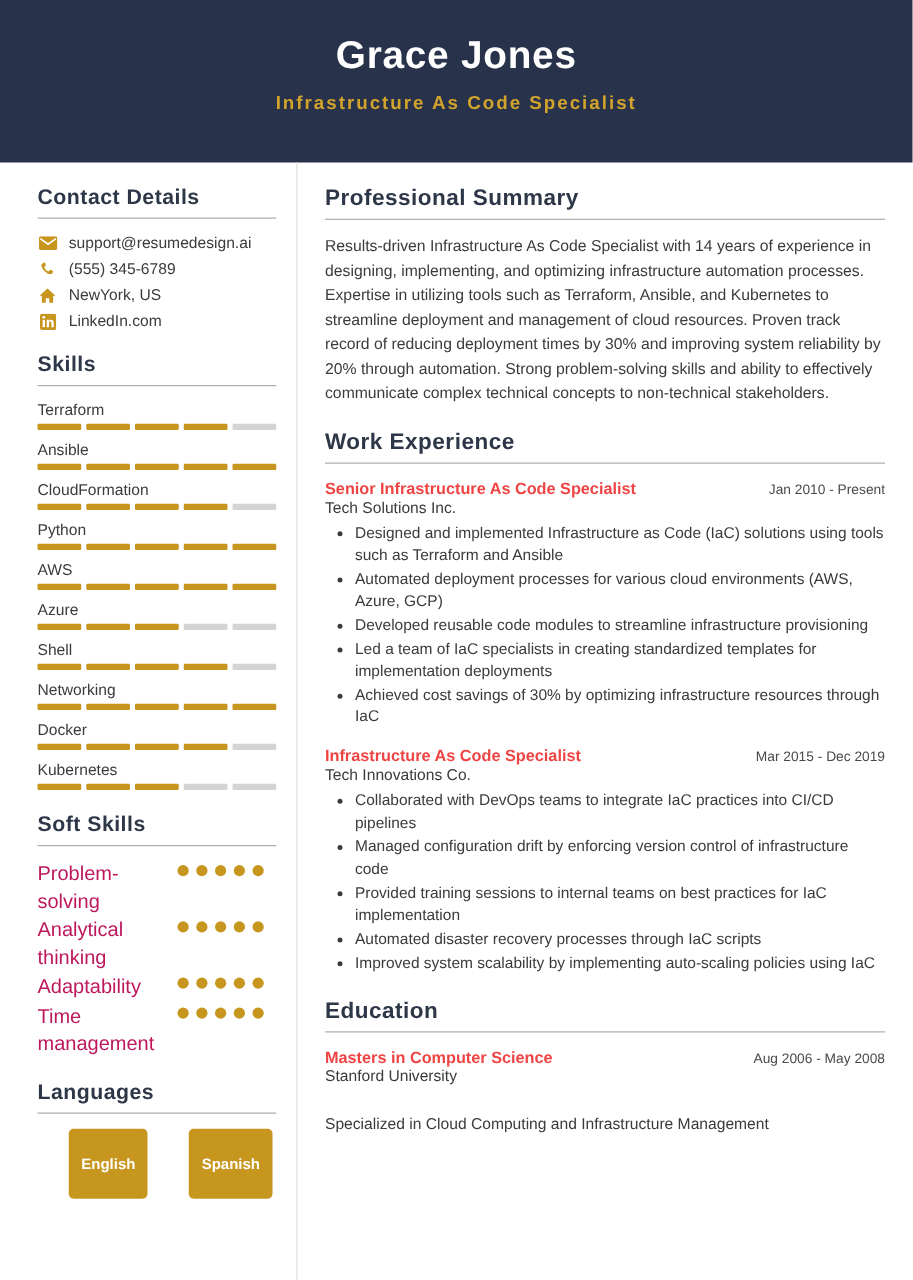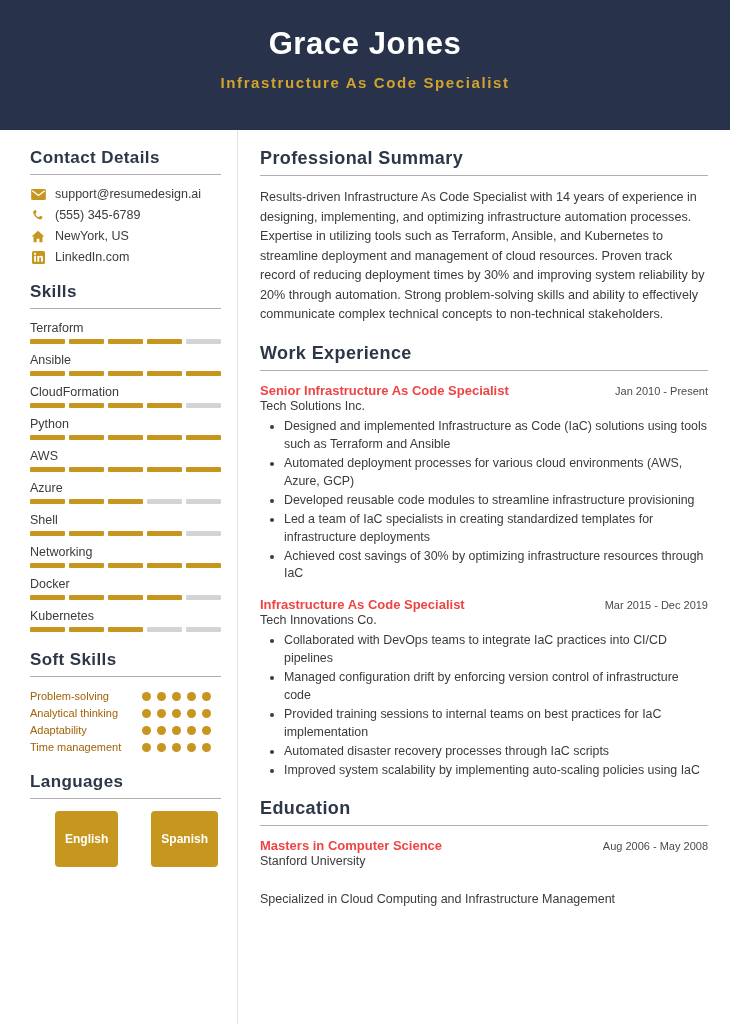--- a/index.html
+++ b/index.html
@@ -135,22 +135,22 @@
     background: #c7961f;
   }
 
   
   .soft-row {
     display: flex;
     align-items: flex-start;
     margin-bottom: 2px;
   }
   .soft-name {
-    font-size: 11px;
-    color: #a16207;
+    font-size: 16px;
+    color: #be185d;
     width: 112px;
     flex: 0 0 112px;
     line-height: 1.35;
   }
   .soft-dots {
     width: 74px;
     display: flex;
     flex-wrap: wrap;
     gap: 5px 6px;
     padding-top: 3px;
@@ -460,21 +460,21 @@
             <div class="entry">
               <div class="entry-head">
                 <span class="entry-title">Senior Infrastructure As Code Specialist</span>
                 <span class="entry-date">Jan 2010 - Present</span>
               </div>
               <div class="entry-org">Tech Solutions Inc.</div>
               <ul class="bullets">
                 <li>Designed and implemented Infrastructure as Code (IaC) solutions using tools such as Terraform and Ansible</li>
                 <li>Automated deployment processes for various cloud environments (AWS, Azure, GCP)</li>
                 <li>Developed reusable code modules to streamline infrastructure provisioning</li>
-                <li>Led a team of IaC specialists in creating standardized templates for infrastructure deployments</li>
+                <li>Led a team of IaC specialists in creating standardized templates for implementation deployments</li>
                 <li>Achieved cost savings of 30% by optimizing infrastructure resources through IaC</li>
               </ul>
             </div>
             <div class="entry">
               <div class="entry-head">
                 <span class="entry-title">Infrastructure As Code Specialist</span>
                 <span class="entry-date">Mar 2015 - Dec 2019</span>
               </div>
               <div class="entry-org">Tech Innovations Co.</div>
               <ul class="bullets">

